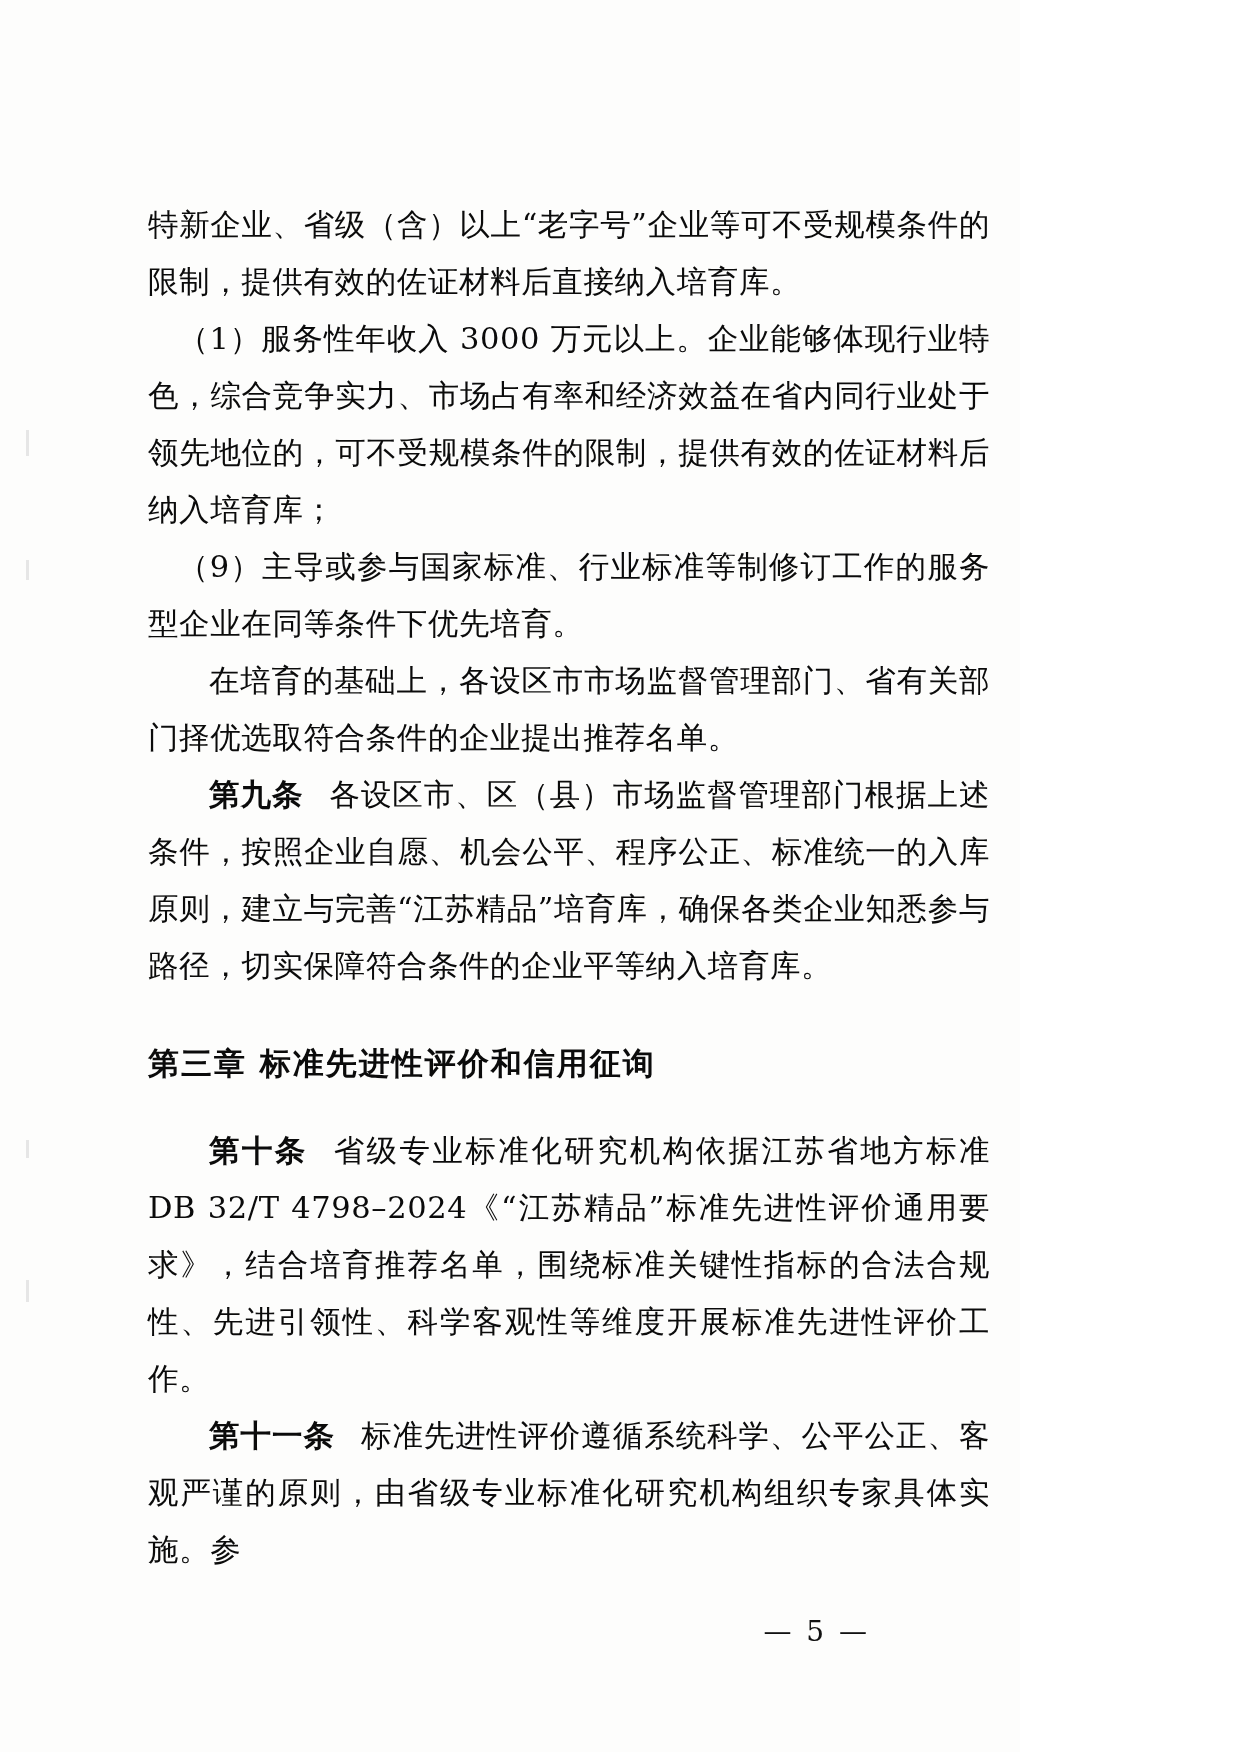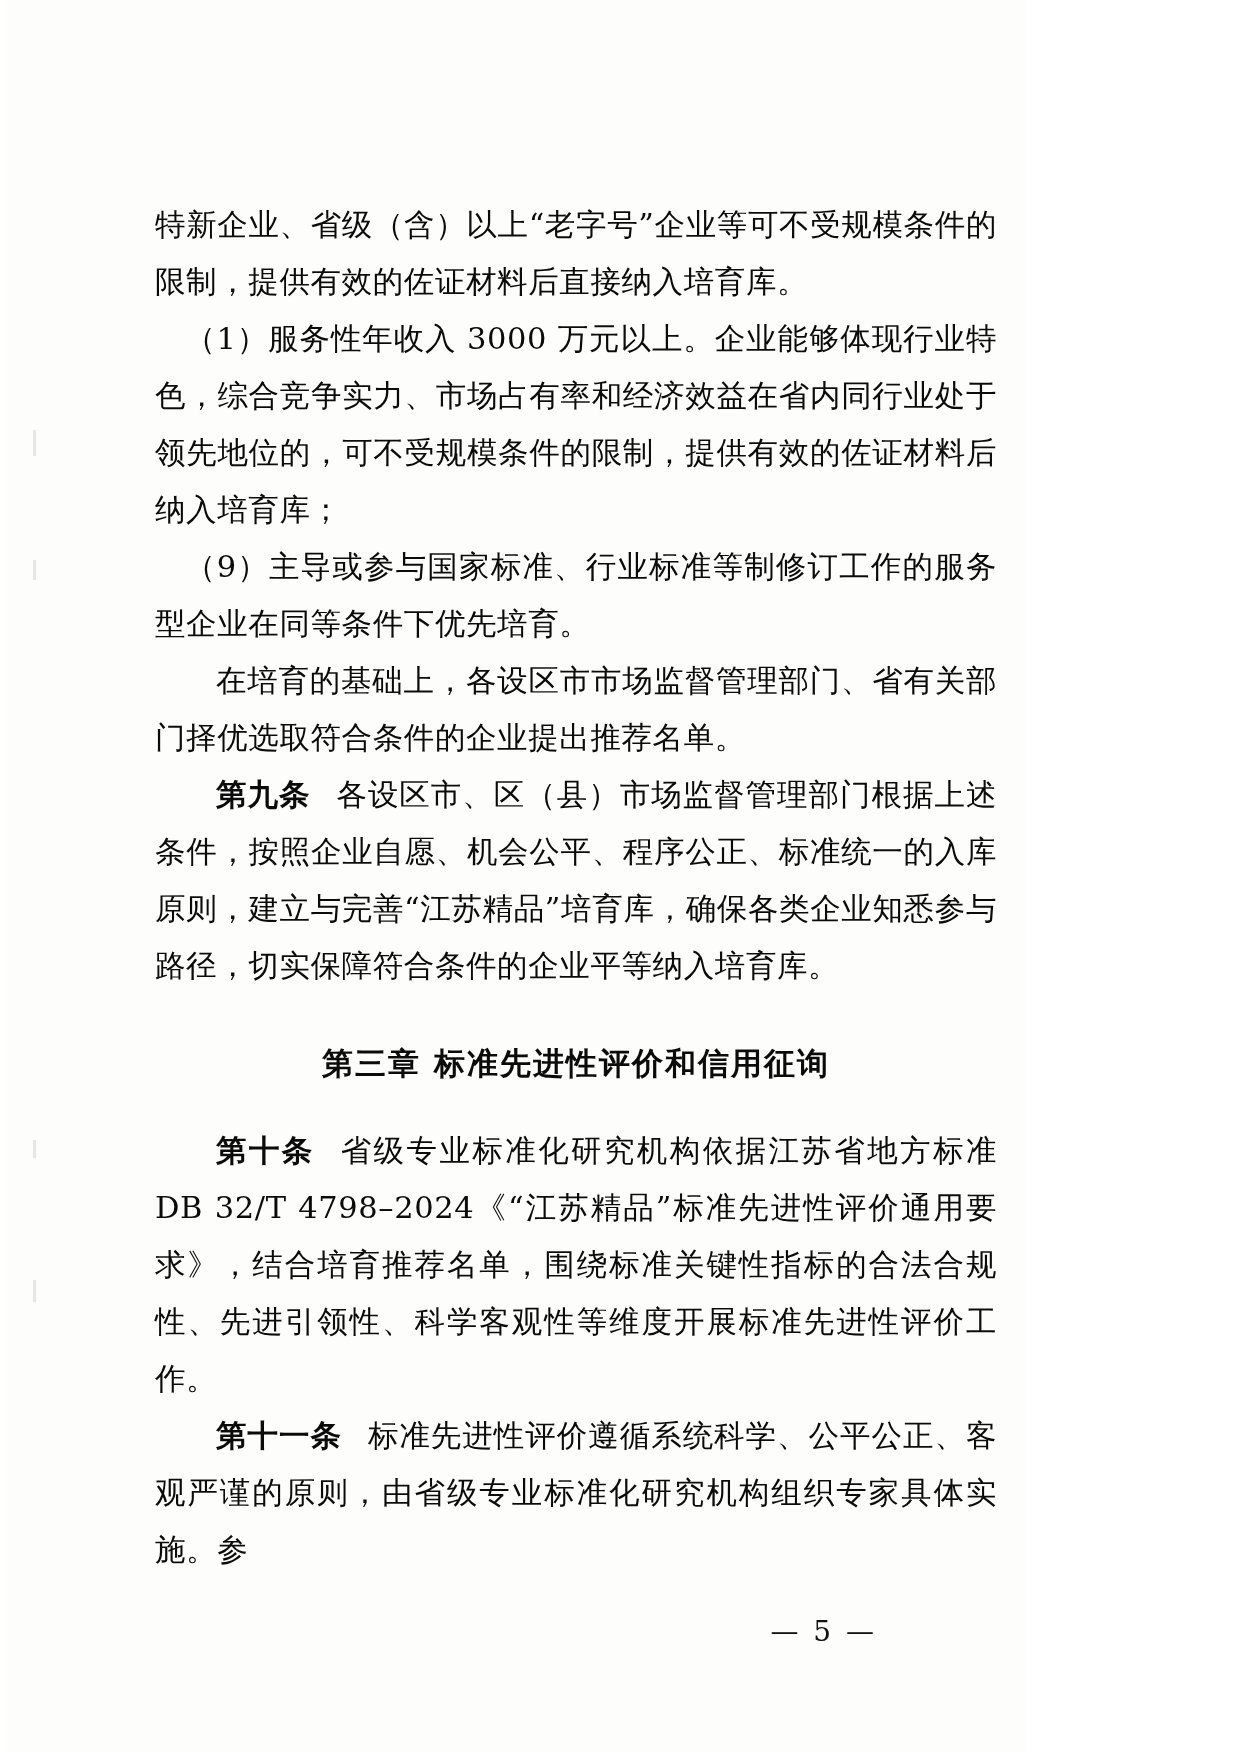--- a/index.html
+++ b/index.html
@@ -10,21 +10,21 @@
   body {
     width: 1240px;
     height: 1752px;
     position: relative;
     font-family: "DejaVu Serif", "Liberation Serif", serif;
     color: #0b0b0b;
     overflow: hidden;
   }
   .page {
     position: absolute;
-    left: 7px; top: 0;
+    left: 0; top: 0;
     width: 1020px;
     height: 1752px;
     background: #fdfdfc;
   }
   .content {
     position: absolute;
     left: 148px;
     top: 196px;
     width: 842px;
   }
@@ -42,21 +42,20 @@
   }
   .indent-half {
     text-indent: 30px;
   }
   .bold-lead {
     font-weight: bold;
   }
   .chapter-title {
     font-size: 31px;
     font-weight: bold;
-    text-align: center;
     letter-spacing: 2px;
     margin: 44px 0 34px 0;
     line-height: 50px;
   }
   .page-number {
     position: absolute;
     left: 0;
     right: 150px;
     bottom: 104px;
     text-align: right;

